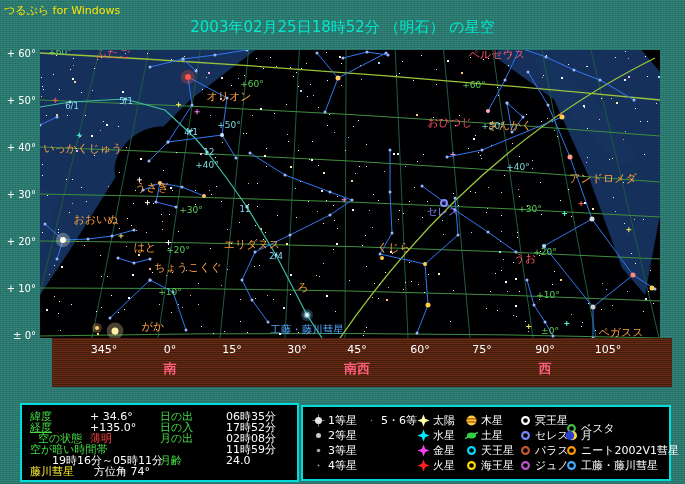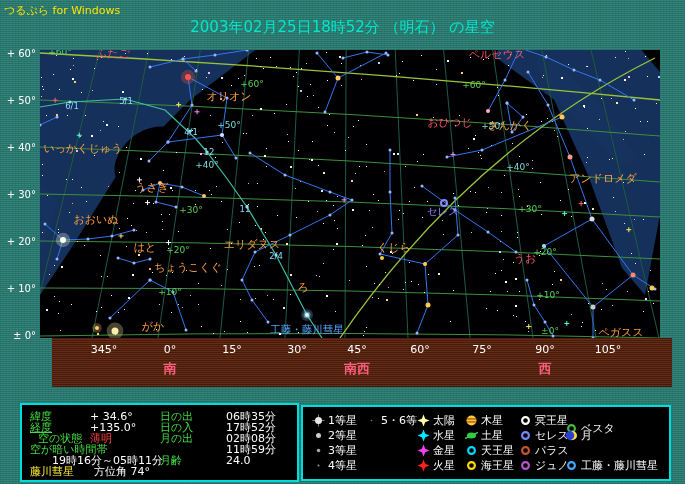--- a/index.html
+++ b/index.html
@@ -870,20 +870,26 @@
       <span>ベスタ</span>
     </div>
     <div class="legend-entry" style="left: 262px; top: 22px;">
       <svg width="13" height="13" viewBox="0 0 13 13">
         <circle cx="6.5" cy="6.5" r="5" fill="#2b3fd0"></circle>
         <circle cx="7.6" cy="6.5" r="4.4" fill="#ffd832"></circle>
         <circle cx="4.9" cy="6.5" r="4.4" fill="#2b3fd0"></circle>
       </svg>
       <span>月</span>
     </div>
+    <div class="legend-entry" style="left: 262px; top: 37px;">
+      <svg width="13" height="13" viewBox="0 0 13 13">
+        <circle cx="6.5" cy="6.5" r="3.4" fill="none" stroke="#ff9900" stroke-width="2.1"></circle>
+      </svg>
+      <span>ニート2002V1彗星</span>
+    </div>
     <div class="legend-entry" style="left: 262px; top: 52px;">
       <svg width="13" height="13" viewBox="0 0 13 13">
         <circle cx="6.5" cy="6.5" r="3.4" fill="none" stroke="#44aaff" stroke-width="2.1"></circle>
       </svg>
       <span>工藤・藤川彗星</span>
     </div>
   </div>
 
 <div class="mlabel left-mlabel" style="top: 48px;">+ 60°</div>
 <div class="mlabel left-mlabel" style="top: 95px;">+ 50°</div>

